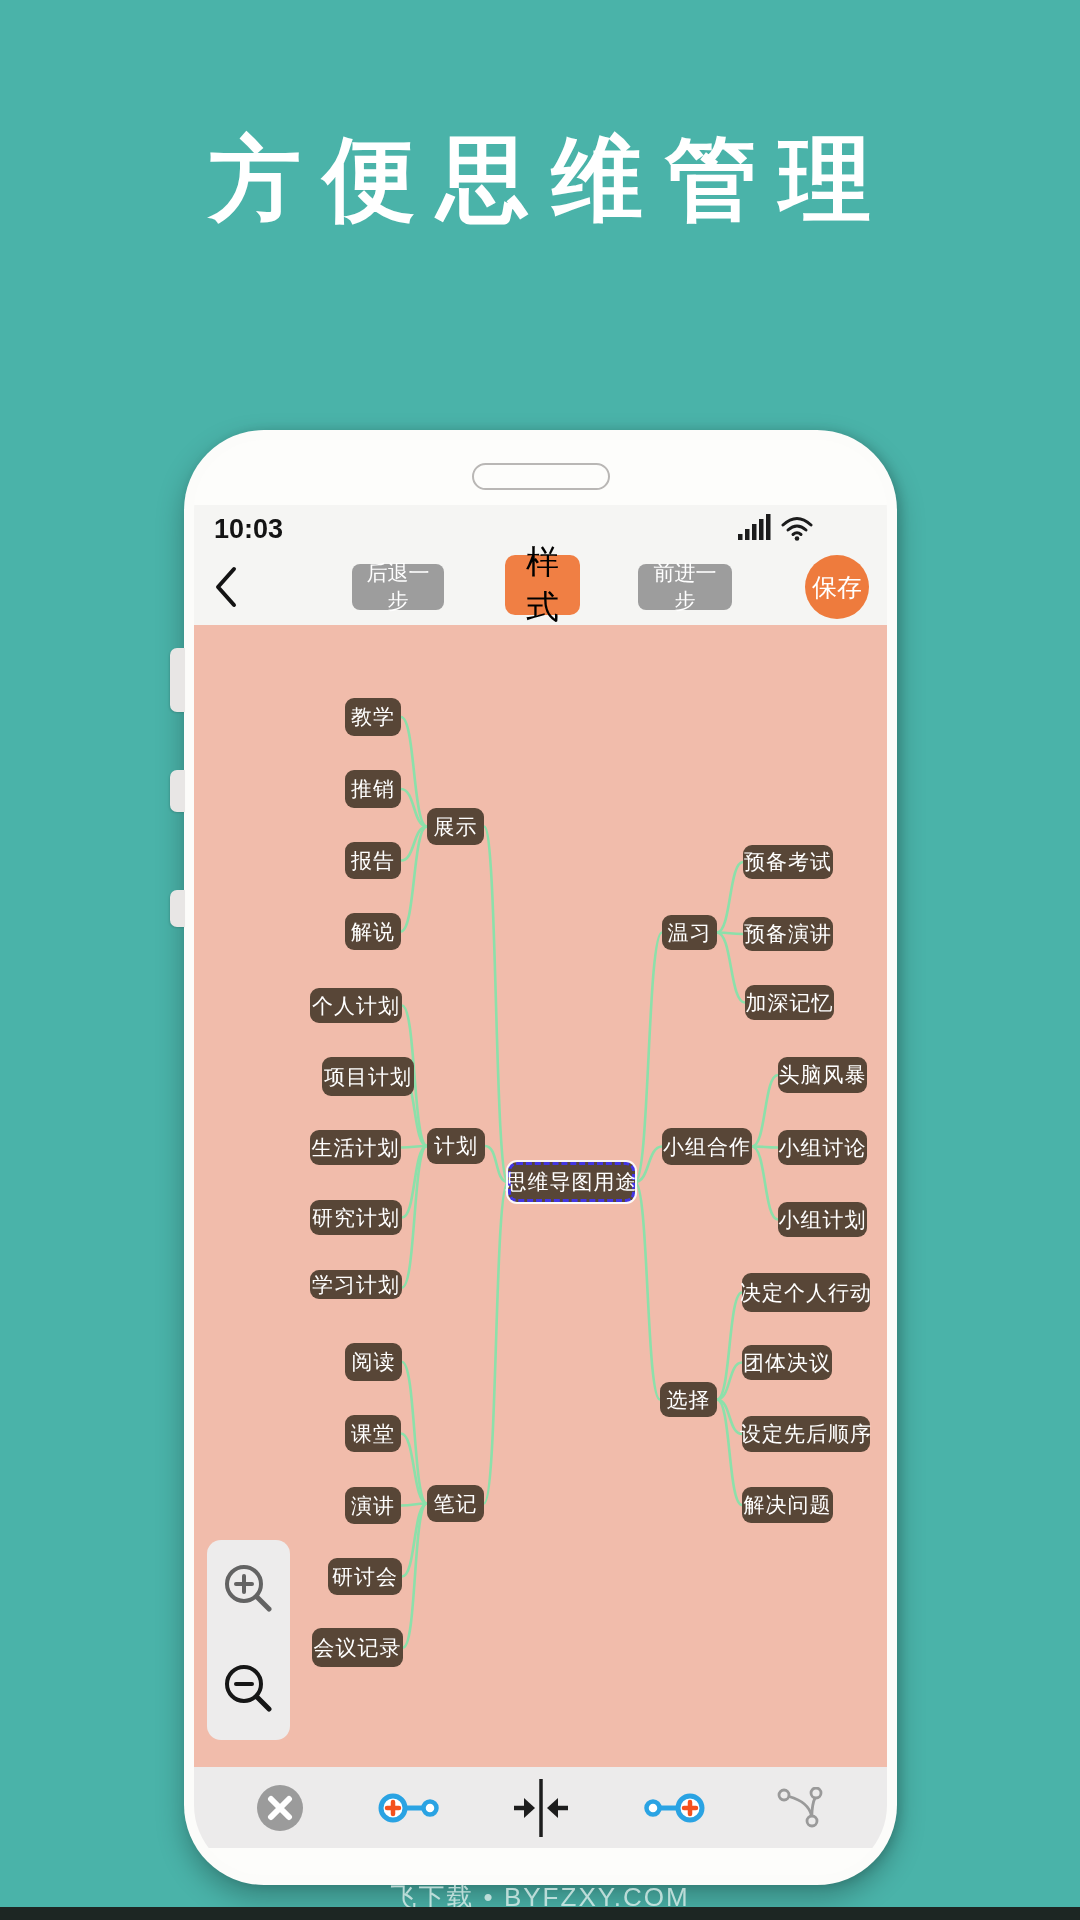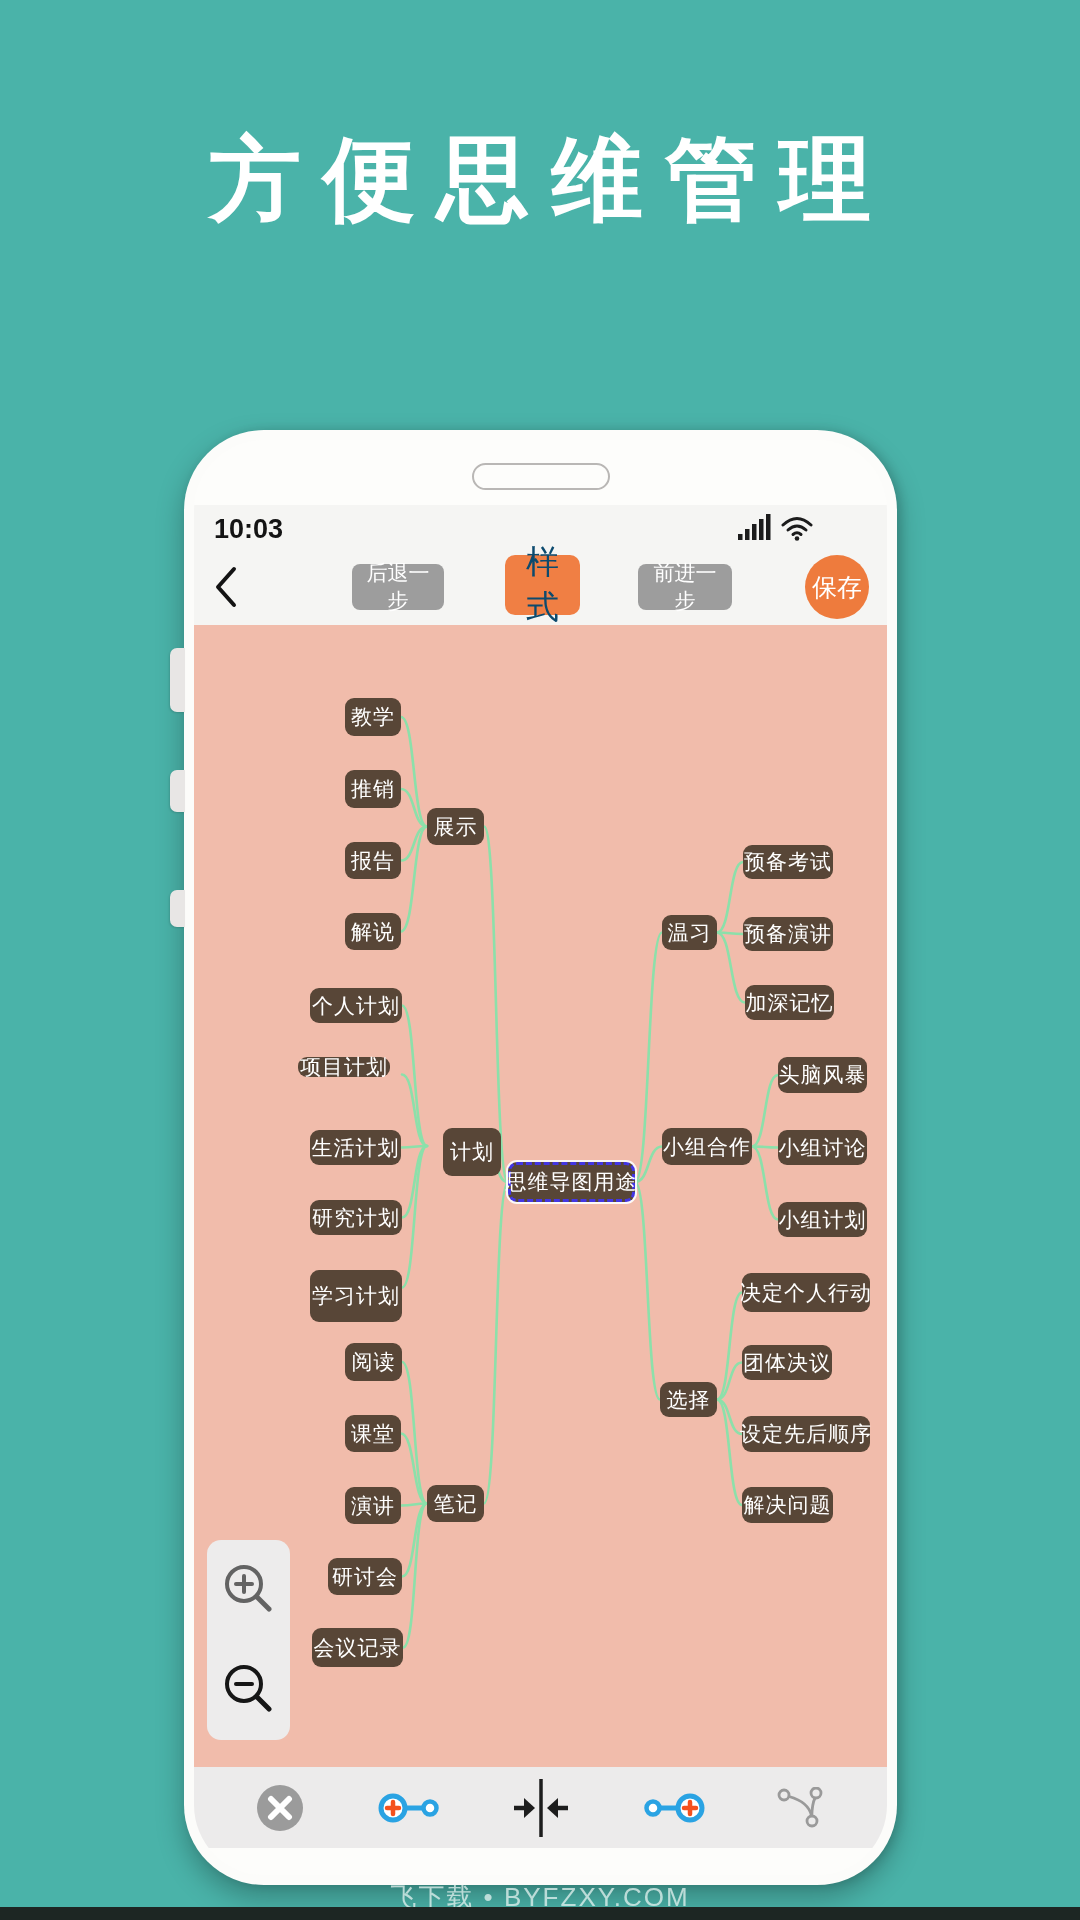--- a/index.html
+++ b/index.html
@@ -44,21 +44,21 @@
   .back-btn{position:absolute;left:16px;top:12px;width:30px;height:46px;background:none;border:none;padding:0;cursor:pointer;}
   .gray-btn{
     position:absolute;top:11px;height:46px;border:none;cursor:pointer;
     background:#9d9d9d;color:#ffffff;border-radius:8px;font-size:21px;
     font-family:inherit;display:flex;align-items:center;justify-content:center;
   }
   .undo-btn{left:158px;width:92px;}
   .redo-btn{left:444px;width:94px;}
   .style-btn{
     position:absolute;left:311px;top:2px;width:75px;height:60px;border:none;cursor:pointer;
-    background:#f07f44;color:#0c4a6e;border-radius:10px;font-size:33px;font-family:inherit;
+    background:#f07f44;color:#000000;border-radius:10px;font-size:33px;font-family:inherit;
     display:flex;align-items:center;justify-content:center;
   }
   .save-btn{
     position:absolute;left:611px;top:2px;width:64px;height:64px;border:none;cursor:pointer;
     background:#ee7b3d;color:#ffffff;border-radius:50%;font-size:25px;font-family:inherit;
     display:flex;align-items:center;justify-content:center;
   }
   
   .canvas{height:1142px;background:#f1bcab;position:relative;}
   .edges{position:absolute;left:0;top:0;}
@@ -199,25 +199,25 @@
             </svg>
           </span>
         </button>
       </div>
     <div class="mm-node" style="left: 151px; top: 73px; width: 56px; height: 38px;">教学</div>
         <div class="mm-node" style="left: 151px; top: 145px; width: 56px; height: 38px;">推销</div>
         <div class="mm-node" style="left: 233px; top: 183px; width: 57px; height: 37px;">展示</div>
         <div class="mm-node" style="left: 151px; top: 217px; width: 56px; height: 37px;">报告</div>
         <div class="mm-node" style="left: 151px; top: 288px; width: 56px; height: 37px;">解说</div>
         <div class="mm-node" style="left: 116px; top: 363px; width: 92px; height: 35px;">个人计划</div>
-        <div class="mm-node" style="left: 104px; top: 432px; width: 92px; height: 20px;">项目计划</div>
+        <div class="mm-node" style="left: 128px; top: 432px; width: 92px; height: 39px;">项目计划</div>
         <div class="mm-node" style="left: 116px; top: 505px; width: 91px; height: 35px;">生活计划</div>
-        <div class="mm-node" style="left: 233px; top: 503px; width: 58px; height: 48px; margin-left: 16px;">计划</div>
+        <div class="mm-node" style="left: 233px; top: 503px; width: 58px; height: 36px;">计划</div>
         <div class="mm-node" style="left: 116px; top: 575px; width: 92px; height: 35px;">研究计划</div>
-        <div class="mm-node" style="left: 116px; top: 645px; width: 92px; height: 52px;">学习计划</div>
+        <div class="mm-node" style="left: 116px; top: 645px; width: 92px; height: 29px;">学习计划</div>
         <div class="mm-node" style="left: 151px; top: 718px; width: 57px; height: 38px;">阅读</div>
         <div class="mm-node" style="left: 151px; top: 790px; width: 56px; height: 37px;">课堂</div>
         <div class="mm-node" style="left: 151px; top: 862px; width: 56px; height: 37px;">演讲</div>
         <div class="mm-node" style="left: 233px; top: 860px; width: 57px; height: 37px;">笔记</div>
         <div class="mm-node" style="left: 134px; top: 933px; width: 74px; height: 37px;">研讨会</div>
         <div class="mm-node" style="left: 118px; top: 1003px; width: 91px; height: 39px;">会议记录</div>
         <div class="mm-node selected" style="left: 314px; top: 537px; width: 127px; height: 40px;">思维导图用途</div>
         <div class="mm-node" style="left: 549px; top: 220px; width: 90px; height: 34px;">预备考试</div>
         <div class="mm-node" style="left: 468px; top: 290px; width: 55px; height: 35px;">温习</div>
         <div class="mm-node" style="left: 549px; top: 292px; width: 90px; height: 34px;">预备演讲</div>

